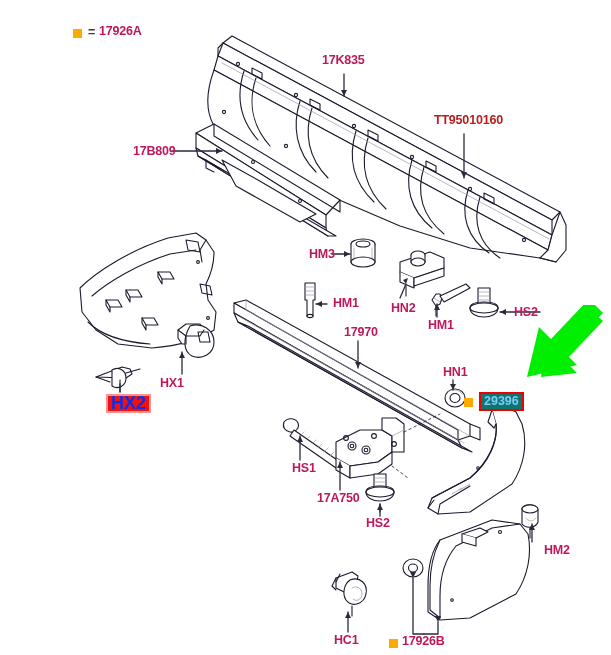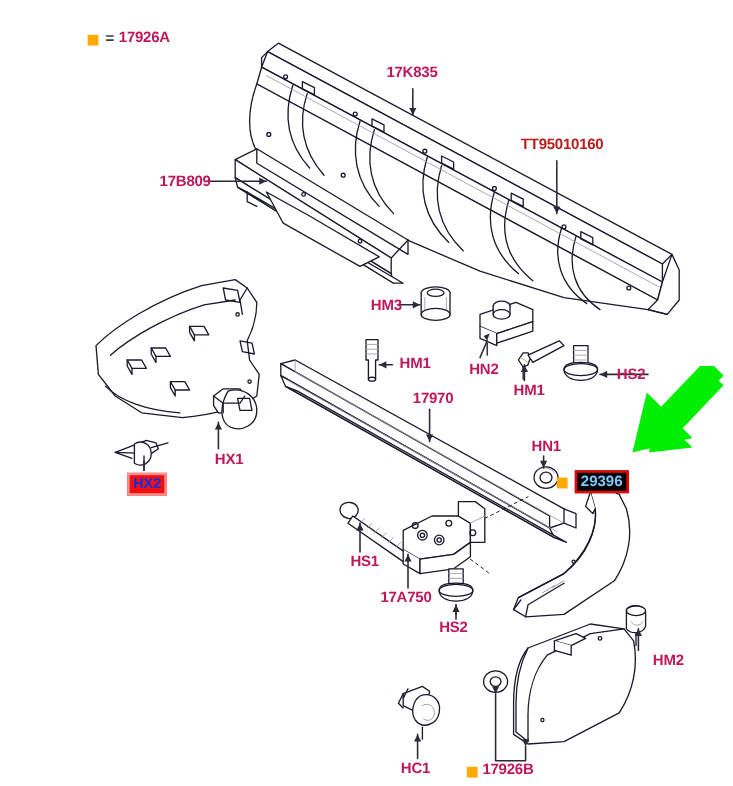--- a/index.html
+++ b/index.html
@@ -42,39 +42,39 @@
   .legend-eq{
     position:absolute;
     font-family:"Liberation Sans", sans-serif;
     font-weight:bold;
     font-size:12.5px;
     color:#3a3a3a;
   }
   
   .hl-blue{
     position:absolute;
-    background:#000000;
+    background:#0f766e;
     border:2px solid #F00000;
     color:#7FCBFF;
     font-weight:bold;
     font-size:12.5px;
     font-family:"Liberation Sans", sans-serif;
     padding:0px 3px 1px 3px;
     line-height:14px;
     letter-spacing:0px;
     white-space:nowrap;
   }
   
   .hl-red{
     position:absolute;
     background:#F01010;
     border:2px solid #FF9090;
     color:#0B2FE8;
     font-weight:bold;
-    font-size:12px;
+    font-size:18px;
     font-family:"Liberation Sans", sans-serif;
     padding:0px 3px 1px 3px;
     line-height:14px;
     white-space:nowrap;
   }
   .cursor-arrow{ position:absolute; left:505px; top:305px; }
 </style>
 </head>
 <body>
 
@@ -378,21 +378,21 @@
 
   <div class="lbl" style="left:322px; top:54px;">17K835</div>
   <div class="lbl pink" style="left:434px; top:114px;">TT95010160</div>
   <div class="lbl" style="left:133px; top:145px;">17B809</div>
   <div class="lbl" style="left:309px; top:248px;">HM3</div>
   <div class="lbl" style="left:391px; top:302px;">HN2</div>
   <div class="lbl" style="left:333px; top:297px;">HM1</div>
   <div class="lbl" style="left:428px; top:319px;">HM1</div>
   <div class="lbl" style="left:514px; top:306px;">HS2</div>
   <div class="lbl" style="left:344px; top:326px;">17970</div>
-  <div class="lbl" style="left:179px; top:377px;">HX1</div>
+  <div class="lbl" style="left:160px; top:377px;">HX1</div>
   <div class="lbl" style="left:443px; top:366px;">HN1</div>
   <div class="lbl" style="left:292px; top:462px;">HS1</div>
   <div class="lbl" style="left:317px; top:492px;">17A750</div>
   <div class="lbl" style="left:366px; top:517px;">HS2</div>
   <div class="lbl" style="left:520px; top:544px;padding-left:24px;">HM2</div>
   <div class="lbl" style="left:334px; top:634px;">HC1</div>
 
   <div class="sq" style="left:389px; top:639px;"></div>
   <div class="lbl" style="left:402px; top:635px;">17926B</div>
 

